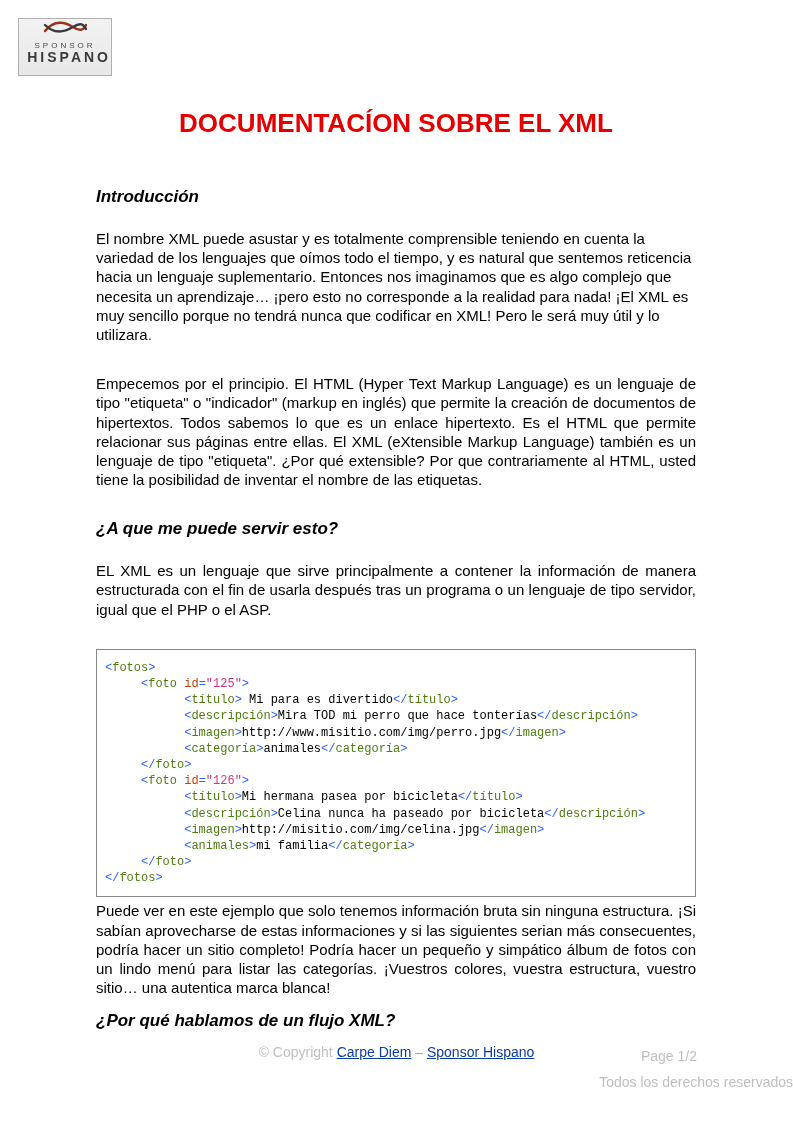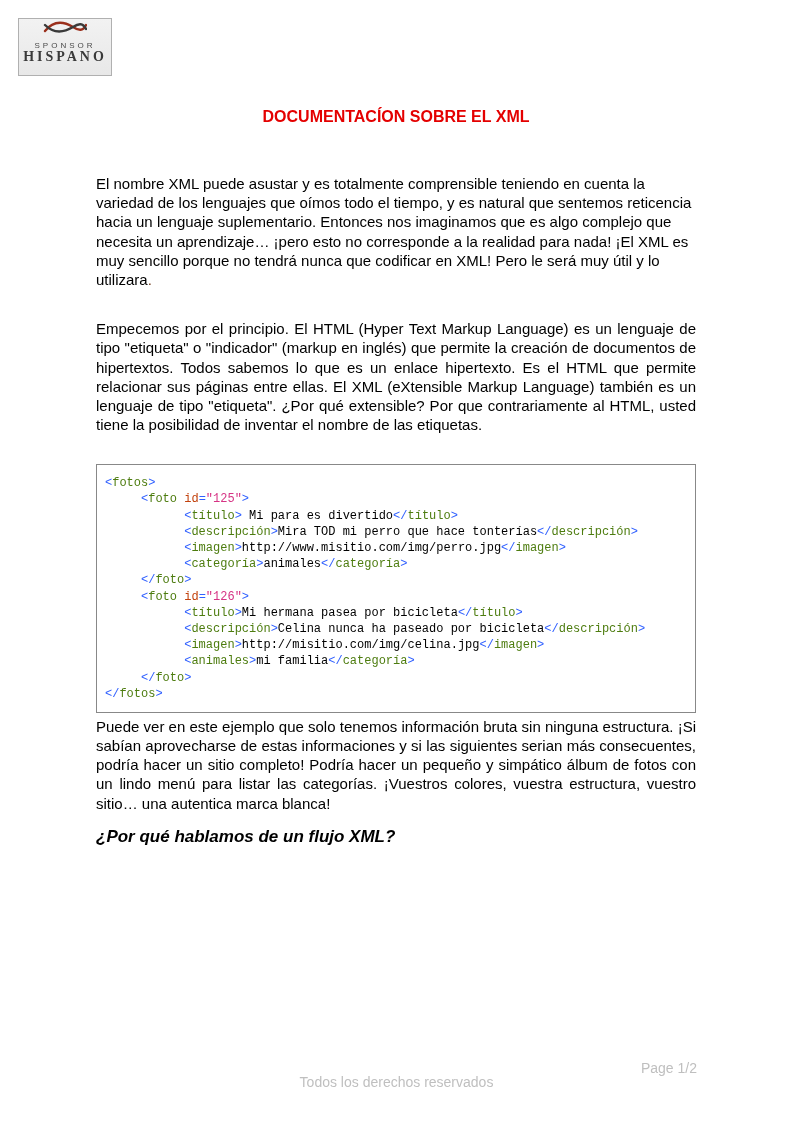--- a/index.html
+++ b/index.html
@@ -34,36 +34,37 @@
     height: 16px;
   }
   .logo-swoosh svg { display:block; }
   .logo-text1 {
     font-size: 8px;
     letter-spacing: 3px;
     color: #4a4a4a;
     margin-top: 2px;
   }
   .logo-text2 {
-    font-family: Liberation Serif, serif;
+    font-family: Liberation Sans, sans-serif;
     font-size: 14px;
     letter-spacing: 3px;
     color: #3a3a3a;
     font-weight: 600;
     margin-top: -1px;
+    text-align: right;
   }
   .content {
     position: absolute;
     top: 108px;
     left: 96px;
     width: 600px;
   }
   .title {
     color: #e40000;
-    font-size: 16px;
+    font-size: 26px;
     font-weight: bold;
     text-align: center;
     margin: 0 0 48px 0;
   }
   h2.section {
     font-style: italic;
     font-weight: bold;
     font-size: 17px;
     margin: 0 0 22px 0;
   }
@@ -100,26 +101,27 @@
     font-size: 14px;
     color: #bfbfbf;
   }
   .footer .copyline a {
     color: #0a3ea0;
     text-decoration: underline;
   }
   .footer .copyline .sep { color: #e79b3b; }
   .footer .rights {
     display: block;
-    margin-top: 4px;
+    margin-top: 14px;
+    text-align: right;
   }
   .pagenum {
     position: absolute;
     right: 96px;
-    bottom: 46px;
+    bottom: 58px;
     font-size: 14px;
     color: #bfbfbf;
   }
   .gap-lg { margin-bottom: 30px; }
   .intro-period { color:#6d3a1b; }
 </style>
 </head>
 <body>
 
 <div class="page">
@@ -132,24 +134,27 @@
       </svg>
     </span>
     <div class="logo-text1">SPONSOR</div>
     <div class="logo-text2">HISPANO</div>
   </div>
 
   <div class="content">
 
     <h1 class="title">DOCUMENTACÍON SOBRE EL XML</h1>
 
+    <h2 class="section">Introducción</h2>
     <p class="body"><span>El nombre XML puede asustar y es totalmente comprensible teniendo en cuenta la variedad de los lenguajes que oímos todo el tiempo, y es natural que sentemos reticencia hacia un lenguaje suplementario. Entonces nos imaginamos que es algo complejo que necesita un aprendizaje… ¡pero esto no corresponde a la realidad para nada! ¡El XML es muy sencillo porque no tendrá nunca que codificar en XML! Pero le será muy útil y lo utilizara</span><span class="intro-period">.</span></p>
 
     <p class="body j gap-lg">Empecemos por el principio. El HTML (Hyper Text Markup Language) es un lenguaje de tipo "etiqueta" o "indicador" (markup en inglés) que permite la creación de documentos de hipertextos. Todos sabemos lo que es un enlace hipertexto. Es el HTML que permite relacionar sus páginas entre ellas. El XML (eXtensible Markup Language) también es un lenguaje de tipo "etiqueta". ¿Por qué extensible? Por que contrariamente al HTML, usted tiene la posibilidad de inventar el nombre de las etiquetas.</p>
 
+    <h2 class="section">¿A que me puede servir esto?</h2>
+    <p class="body j gap-lg">EL XML es un lenguaje que sirve principalmente a contener la información de manera estructurada con el fin de usarla después tras un programa o un lenguaje de tipo servidor, igual que el PHP o el ASP.</p>
 
     <div class="codebox"><span class="t-blue">&lt;</span><span class="t-brown">fotos</span><span class="t-blue">&gt;</span>
      <span class="t-blue">&lt;</span><span class="t-brown">foto</span> <span class="t-olive">id</span><span class="t-blue">=</span><span class="t-pink">"125"</span><span class="t-blue">&gt;</span>
            <span class="t-blue">&lt;</span><span class="t-brown">título</span><span class="t-blue">&gt;</span><span class="t-black"> Mi para es divertido</span><span class="t-blue">&lt;</span><span class="t-blue">/</span><span class="t-brown">título</span><span class="t-blue">&gt;</span>
            <span class="t-blue">&lt;</span><span class="t-brown">descripción</span><span class="t-blue">&gt;</span><span class="t-black">Mira TOD mi perro que hace tonterías</span><span class="t-blue">&lt;</span><span class="t-blue">/</span><span class="t-brown">descripción</span><span class="t-blue">&gt;</span>
            <span class="t-blue">&lt;</span><span class="t-brown">imagen</span><span class="t-blue">&gt;</span><span class="t-black">http://www.misitio.com/img/perro.jpg</span><span class="t-blue">&lt;</span><span class="t-blue">/</span><span class="t-brown">imagen</span><span class="t-blue">&gt;</span>
            <span class="t-blue">&lt;</span><span class="t-brown">categoría</span><span class="t-blue">&gt;</span><span class="t-black">animales</span><span class="t-blue">&lt;</span><span class="t-blue">/</span><span class="t-brown">categoría</span><span class="t-blue">&gt;</span>
      <span class="t-blue">&lt;</span><span class="t-blue">/</span><span class="t-brown">foto</span><span class="t-blue">&gt;</span>
      <span class="t-blue">&lt;</span><span class="t-brown">foto</span> <span class="t-olive">id</span><span class="t-blue">=</span><span class="t-pink">"126"</span><span class="t-blue">&gt;</span>
            <span class="t-blue">&lt;</span><span class="t-brown">título</span><span class="t-blue">&gt;</span><span class="t-black">Mi hermana pasea por bicicleta</span><span class="t-blue">&lt;</span><span class="t-blue">/</span><span class="t-brown">título</span><span class="t-blue">&gt;</span>
@@ -161,16 +166,19 @@
 
     <p class="body j" style="margin-bottom:14px;">Puede ver en este ejemplo que solo tenemos información bruta sin ninguna estructura. ¡Si sabían aprovecharse de estas informaciones y si las siguientes serian más consecuentes, podría hacer un sitio completo! Podría hacer un pequeño y simpático álbum de fotos con un lindo menú para listar las categorías. ¡Vuestros colores, vuestra estructura, vuestro sitio… una autentica marca blanca!</p>
 
     <h2 class="section">¿Por qué hablamos de un flujo XML?</h2>
 
   </div>
 
   <div class="pagenum">Page 1/2</div>
 
   <div class="footer">
+    <span class="copyline">
+      <span>© Copyright </span><a href="#">Carpe Diem</a><span class="sep"> – </span><a href="#">Sponsor Hispano</a>
+    </span>
     <span class="rights">Todos los derechos reservados</span>
   </div>
 
 </div>
 
 </body></html>

